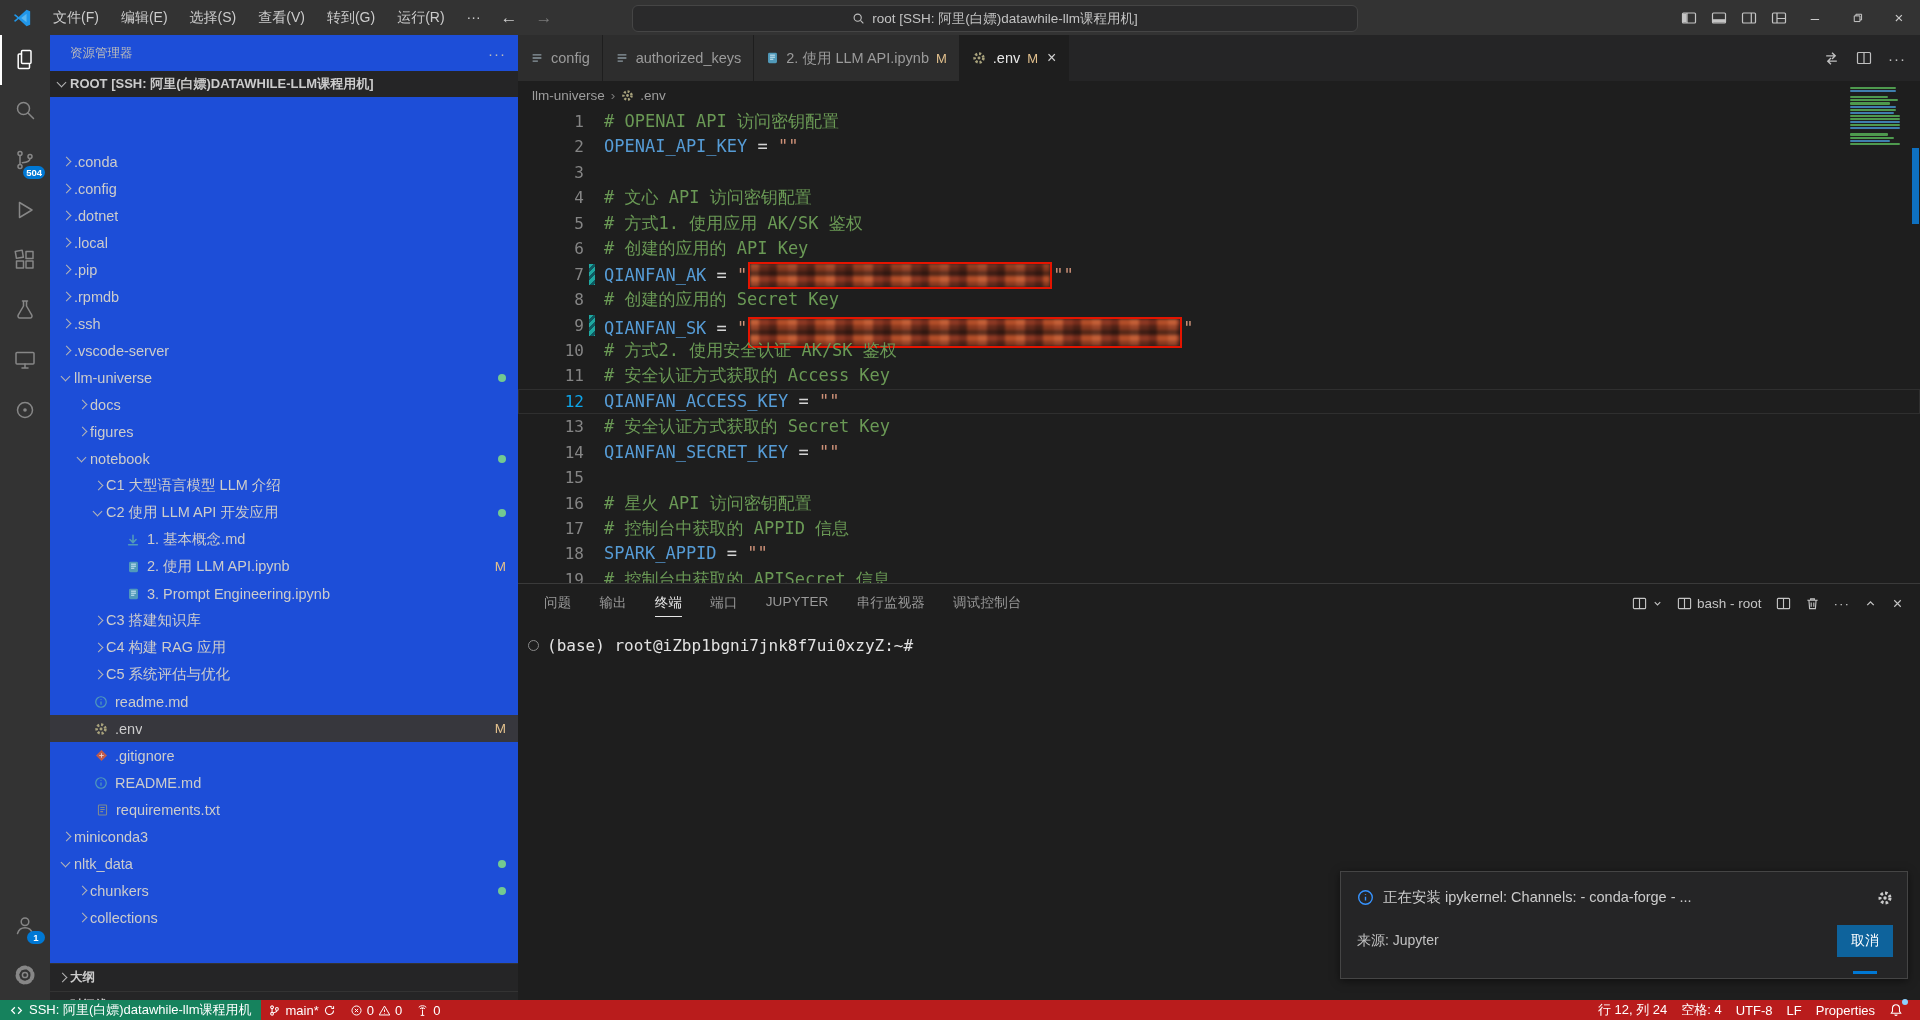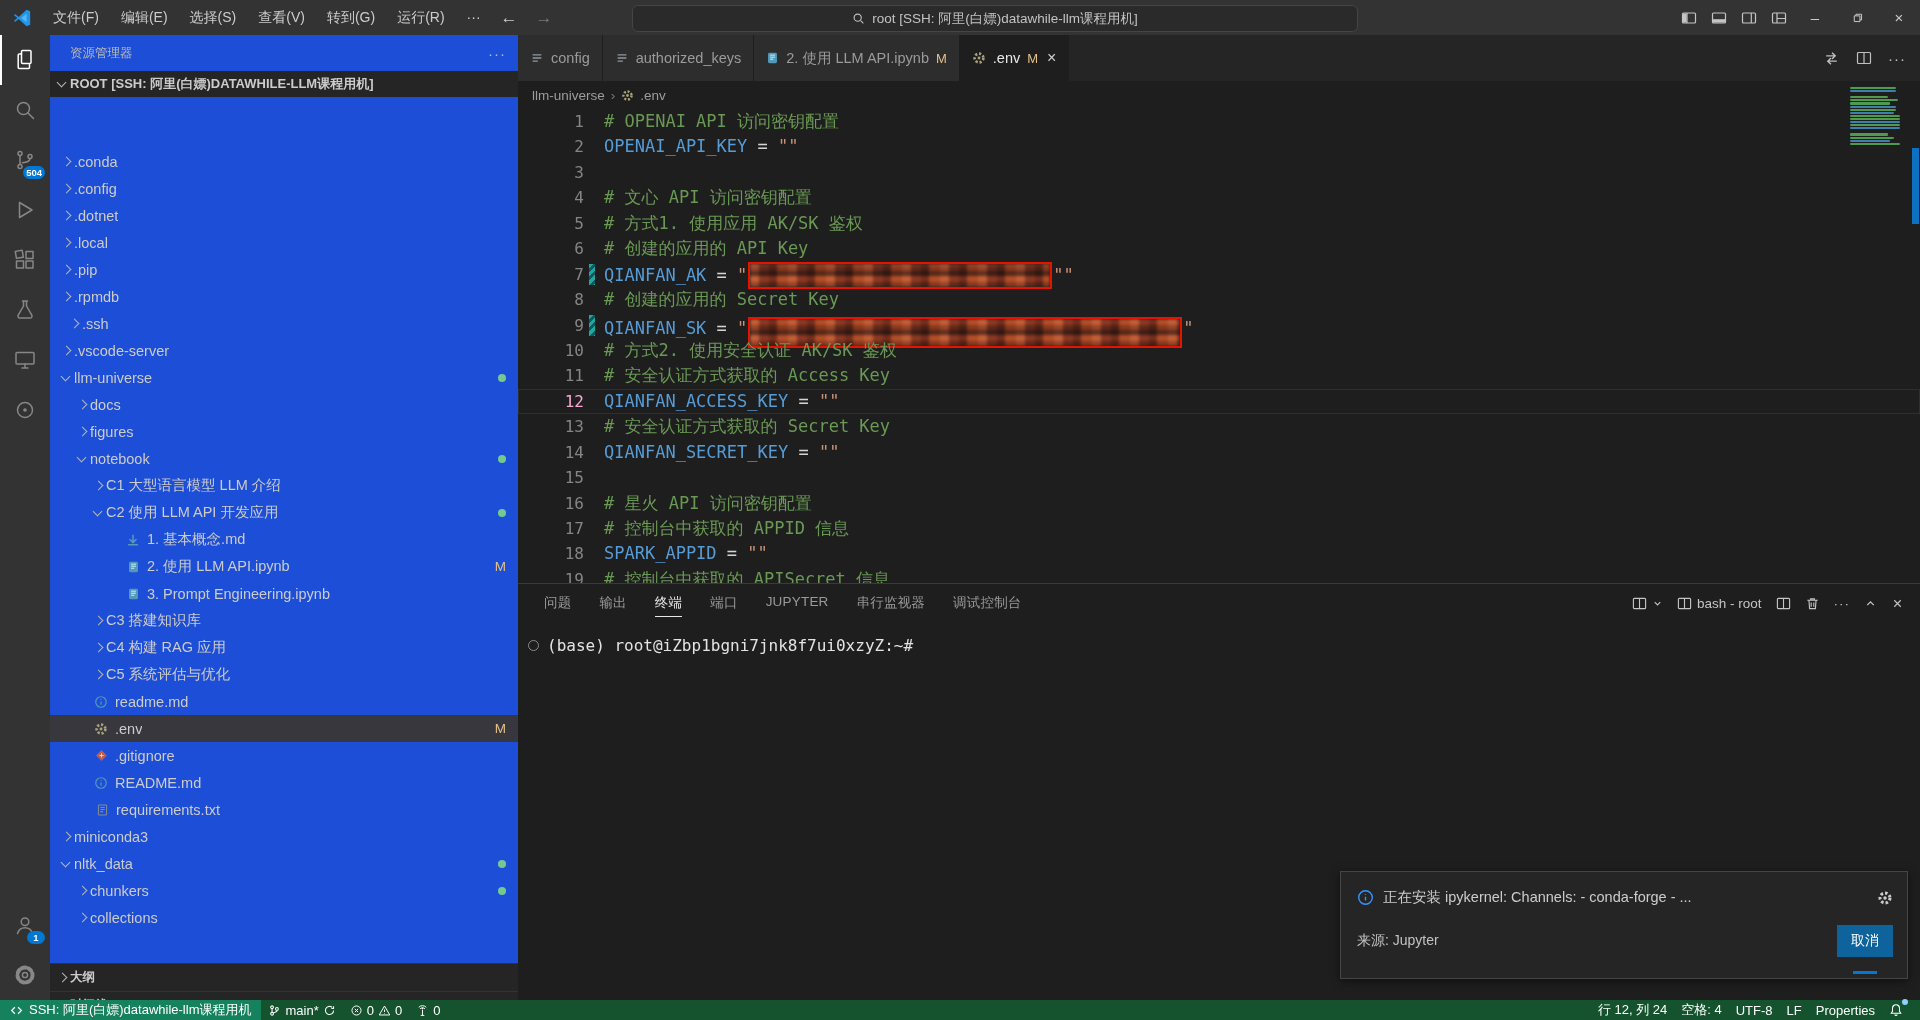--- a/index.html
+++ b/index.html
@@ -49,21 +49,21 @@
   .tab{display:flex;align-items:center;gap:7px;padding:0 12px;font-size:14.5px;color:#9b9b9b;background:#2d2d2d;border-right:1px solid #1e1e1e;}
   .tab.active{background:#1e1e1e;color:#e7e7e7;}
   .tab .mbadge{color:#e2c08d;font-size:13px;}
   .tab .closex{color:#d0d0d0;font-size:16px;margin-left:2px;}
   #editor-actions{position:absolute;right:14px;top:0;height:46px;display:flex;align-items:center;gap:16px;color:#c0c0c0;}
   #breadcrumb{height:28px;display:flex;align-items:center;padding-left:14px;font-size:13.5px;color:#9d9d9d;gap:6px;}
   #code{position:relative;height:474px;overflow:hidden;font-family:"DejaVu Sans Mono","Liberation Mono",monospace;font-size:17px;}
   .crow{position:relative;height:25.45px;line-height:25.45px;white-space:nowrap;}
   .crow.cur{box-shadow:inset 0 0 0 1px #2f2f2f;}
   .crow .num{position:absolute;left:0;top:0;width:66px;text-align:right;color:#858585;font-size:16px;}
-  .crow.cur .num{color:#f9a8d4;}
+  .crow.cur .num{color:#0ea5e9;}
   .crow .mod{position:absolute;left:71px;top:2px;width:6px;height:21px;
       background:repeating-linear-gradient(135deg,#1fa8a0 0 3px,#0e5a60 3px 6px);}
   .crow .codetxt{position:absolute;left:86px;top:0;}
   .tc{color:#6a9955;} .tk{color:#569cd6;} .to{color:#d4d4d4;} .ts{color:#ce9178;}
   .redact{display:inline-block;vertical-align:middle;height:23px;border:2px solid #e51400;position:relative;overflow:hidden;margin:0 1px;}
   .redact .blur{position:absolute;inset:0;filter:blur(1.6px);
       background:repeating-linear-gradient(90deg,rgba(186,126,92,.95) 0 9px,rgba(116,72,56,.95) 9px 19px,rgba(88,56,44,.95) 19px 27px,rgba(164,102,66,.95) 27px 38px),
                  repeating-linear-gradient(0deg,#6a4537 0 5px,#96604a 5px 11px,#42302a 11px 16px);
       background-blend-mode:overlay;}
   .redact.r9{transform:translateY(4px);height:27px;}
@@ -82,21 +82,21 @@
   
   #toast{left:1340px;top:871px;width:566px;height:106px;background:#252526;border:1px solid #454545;
       box-shadow:0 2px 8px rgba(0,0,0,.5);z-index:60;}
   #toast-row1{display:flex;align-items:center;gap:9px;padding:16px 14px 0 16px;font-size:14.5px;color:#cccccc;}
   #toast-row1 .spc{flex:1;}
   #toast-row2{display:flex;align-items:center;padding:18px 14px 0 16px;font-size:14px;color:#c2c2c2;}
   #toast-row2 .spc{flex:1;}
   #cancel-btn{background:#0e639c;color:#ffffff;font-size:14px;padding:7px 14px;border:none;cursor:pointer;}
   #toast-progress{position:absolute;right:30px;bottom:4px;width:24px;height:3px;background:#0078d4;}
   
-  #statusbar{left:0;top:1000px;width:1920px;height:20px;background:#14532d;display:flex;align-items:center;font-size:13px;color:#ffffff;z-index:55;}
+  #statusbar{left:0;top:1000px;width:1920px;height:20px;background:#b91c1c;display:flex;align-items:center;font-size:13px;color:#ffffff;z-index:55;}
   #remote-badge{background:#16825d;height:20px;display:flex;align-items:center;gap:6px;padding:0 10px;}
   .sb-item{display:flex;align-items:center;gap:4px;padding:0 7px;height:20px;}
   #sb-right{margin-left:auto;display:flex;align-items:center;padding-right:10px;}
   #bell-wrap{position:relative;}
   #bell-dot{position:absolute;right:2px;top:-1px;width:6px;height:6px;border-radius:50%;background:#8fd0ff;}
 </style>
 </head>
 <body>
 
 <div id="titlebar" class="abs">
@@ -257,21 +257,21 @@
       <div class="trow" style="padding-left: 8px;">
         <span class="chev"></span>
         <span class="lbl">.pip</span>
         <span class="spc"></span>
       </div>
       <div class="trow" style="padding-left: 8px;">
         <span class="chev"></span>
         <span class="lbl">.rpmdb</span>
         <span class="spc"></span>
       </div>
-      <div class="trow" style="padding-left: 16px;">
+      <div class="trow" style="padding-left: 8px;">
         <span class="chev"></span>
         <span class="lbl">.ssh</span>
         <span class="spc"></span>
       </div>
       <div class="trow" style="padding-left: 8px;">
         <span class="chev"></span>
         <span class="lbl">.vscode-server</span>
         <span class="spc"></span>
       </div>
       <div class="trow" style="padding-left: 8px;">

